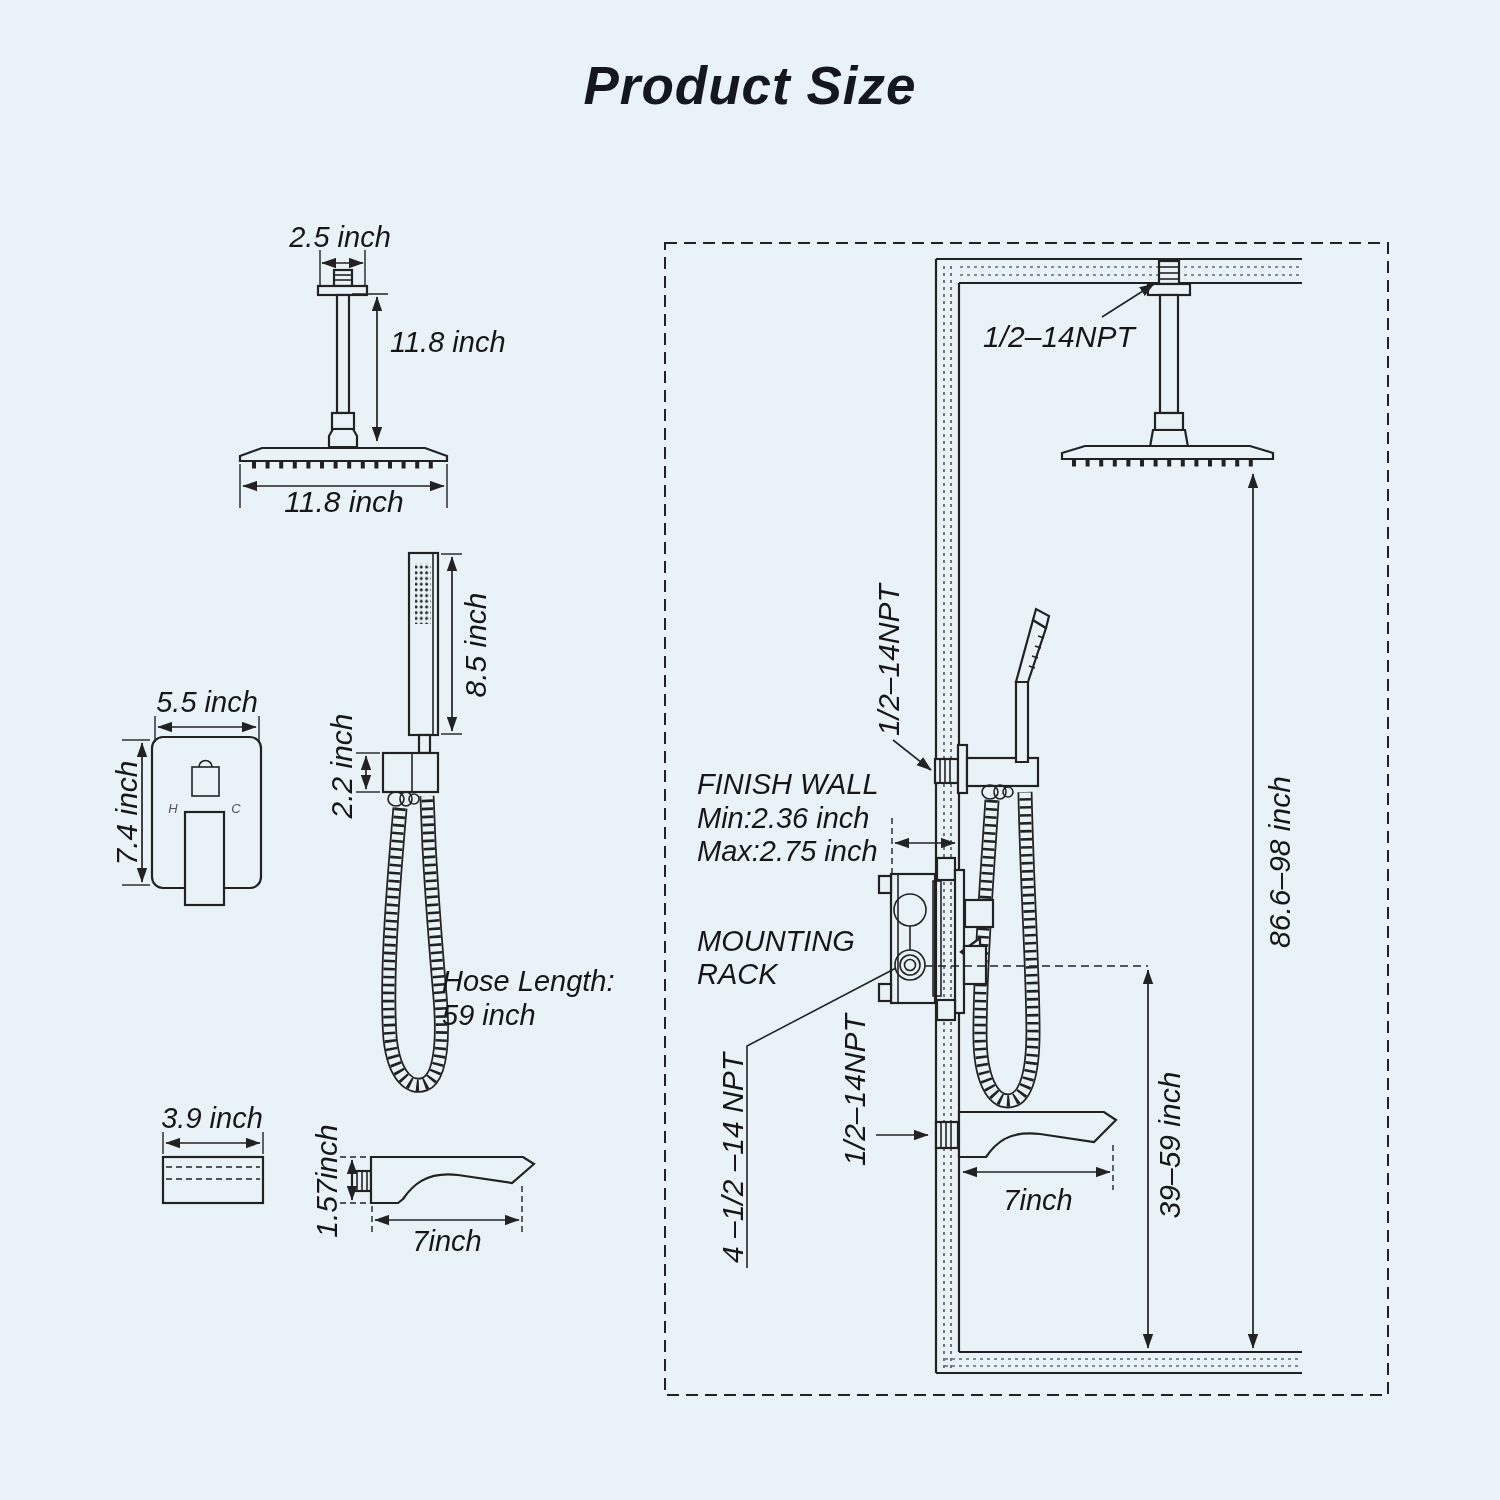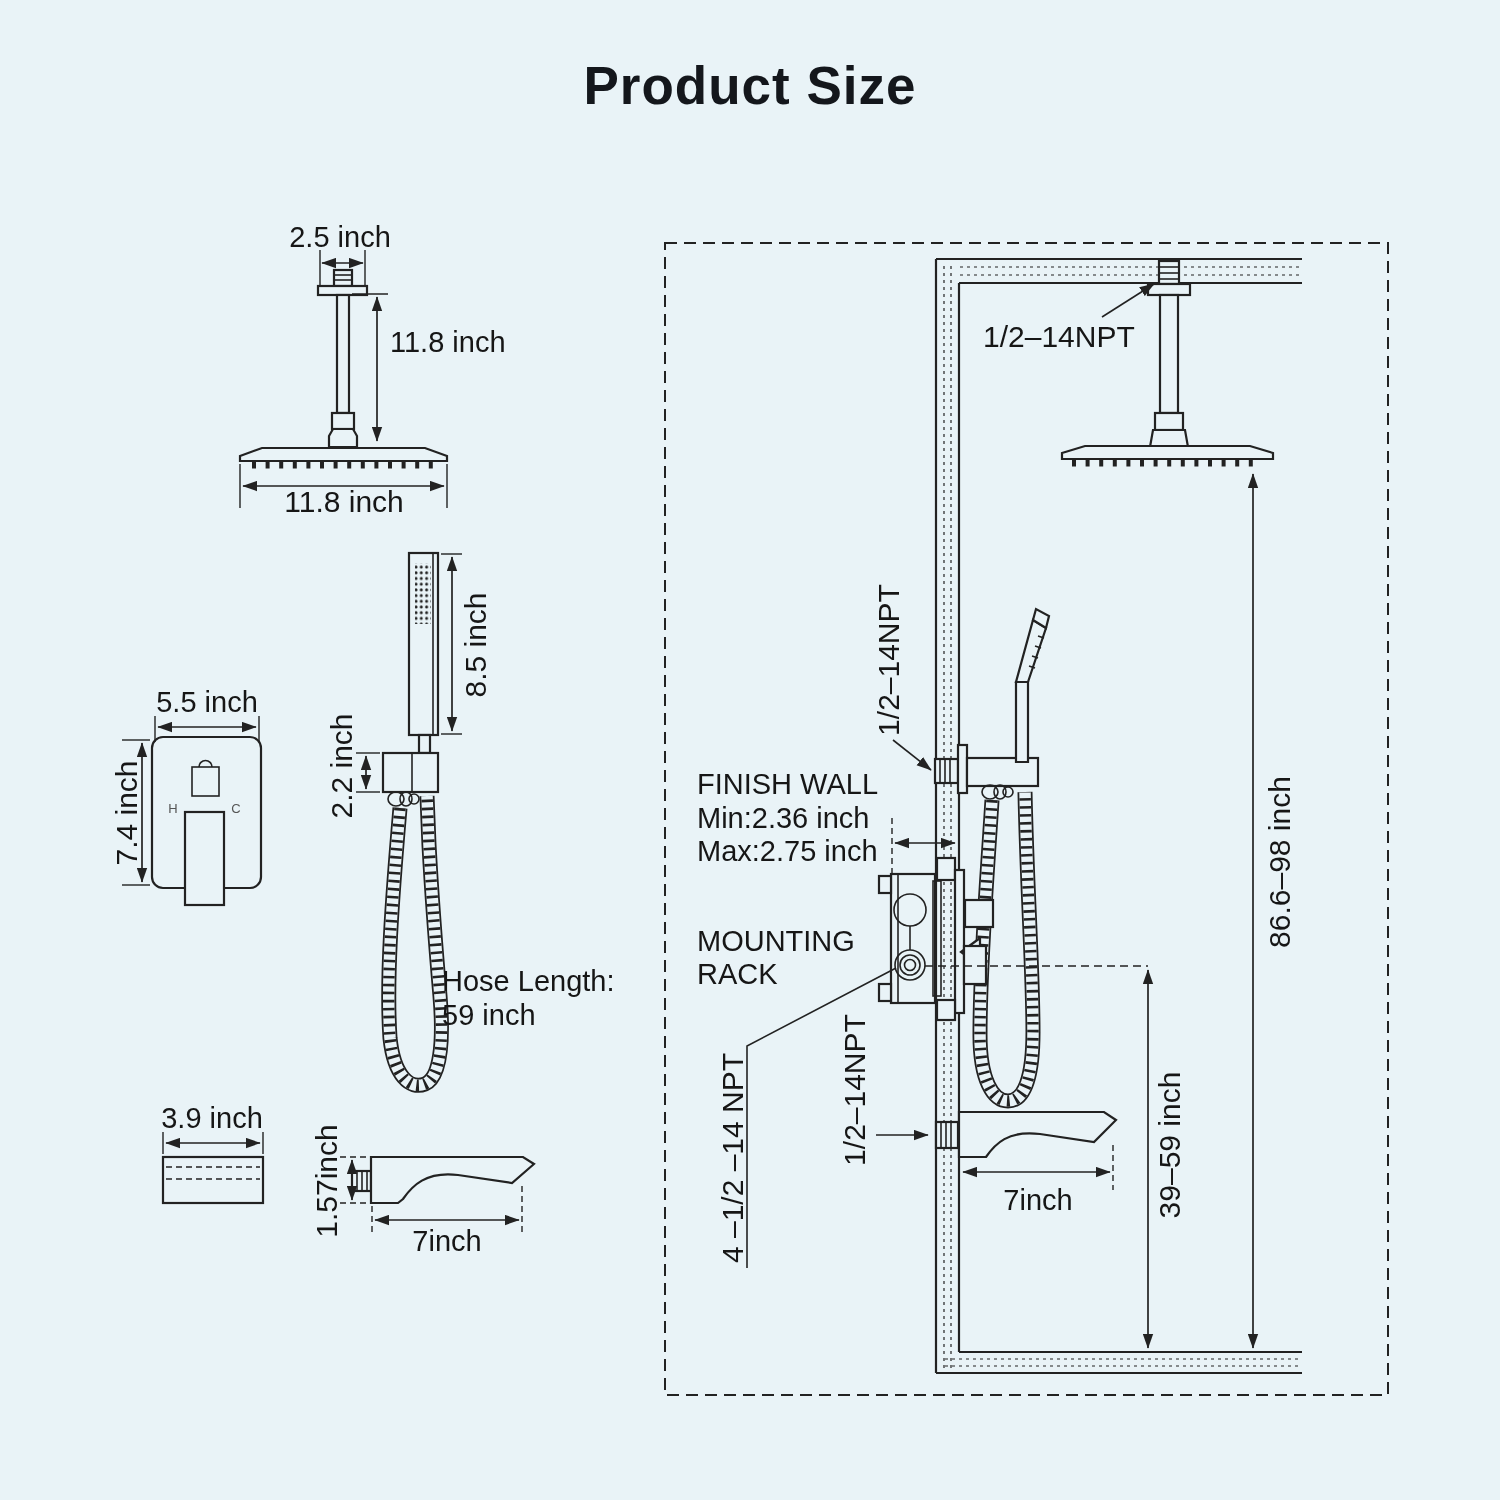--- a/index.html
+++ b/index.html
@@ -1,17 +1,17 @@
 <!DOCTYPE html>
 <html><head>
 <meta charset="utf-8">
 <style>
   html,body{margin:0;padding:0;background:#e9f3f7;}
   .page{position:relative;width:1500px;height:1500px;background:#e9f3f7;overflow:hidden;
-        font-family:"Liberation Sans", sans-serif;}
+        font-family:"Liberation Sans", sans-serif;font-style:italic;}
   svg{position:absolute;left:0;top:0;}
   svg text{fill:#161616;font-family:"Liberation Sans", sans-serif;}
   .title{font-size:53px;font-weight:bold;letter-spacing:1px;fill:#14171c;}
   .lbl{font-size:29px;}
   .lbl30{font-size:30px;}
   .tiny{font-size:13px;fill:#555;}
   .ln{stroke:#222;stroke-width:2.2;fill:none;}
   .lnthin{stroke:#222;stroke-width:1.6;fill:none;}
   .fillbg{fill:#e9f3f7;stroke:#222;stroke-width:2.2;}
   .dim{stroke:#222;stroke-width:1.7;fill:none;}

